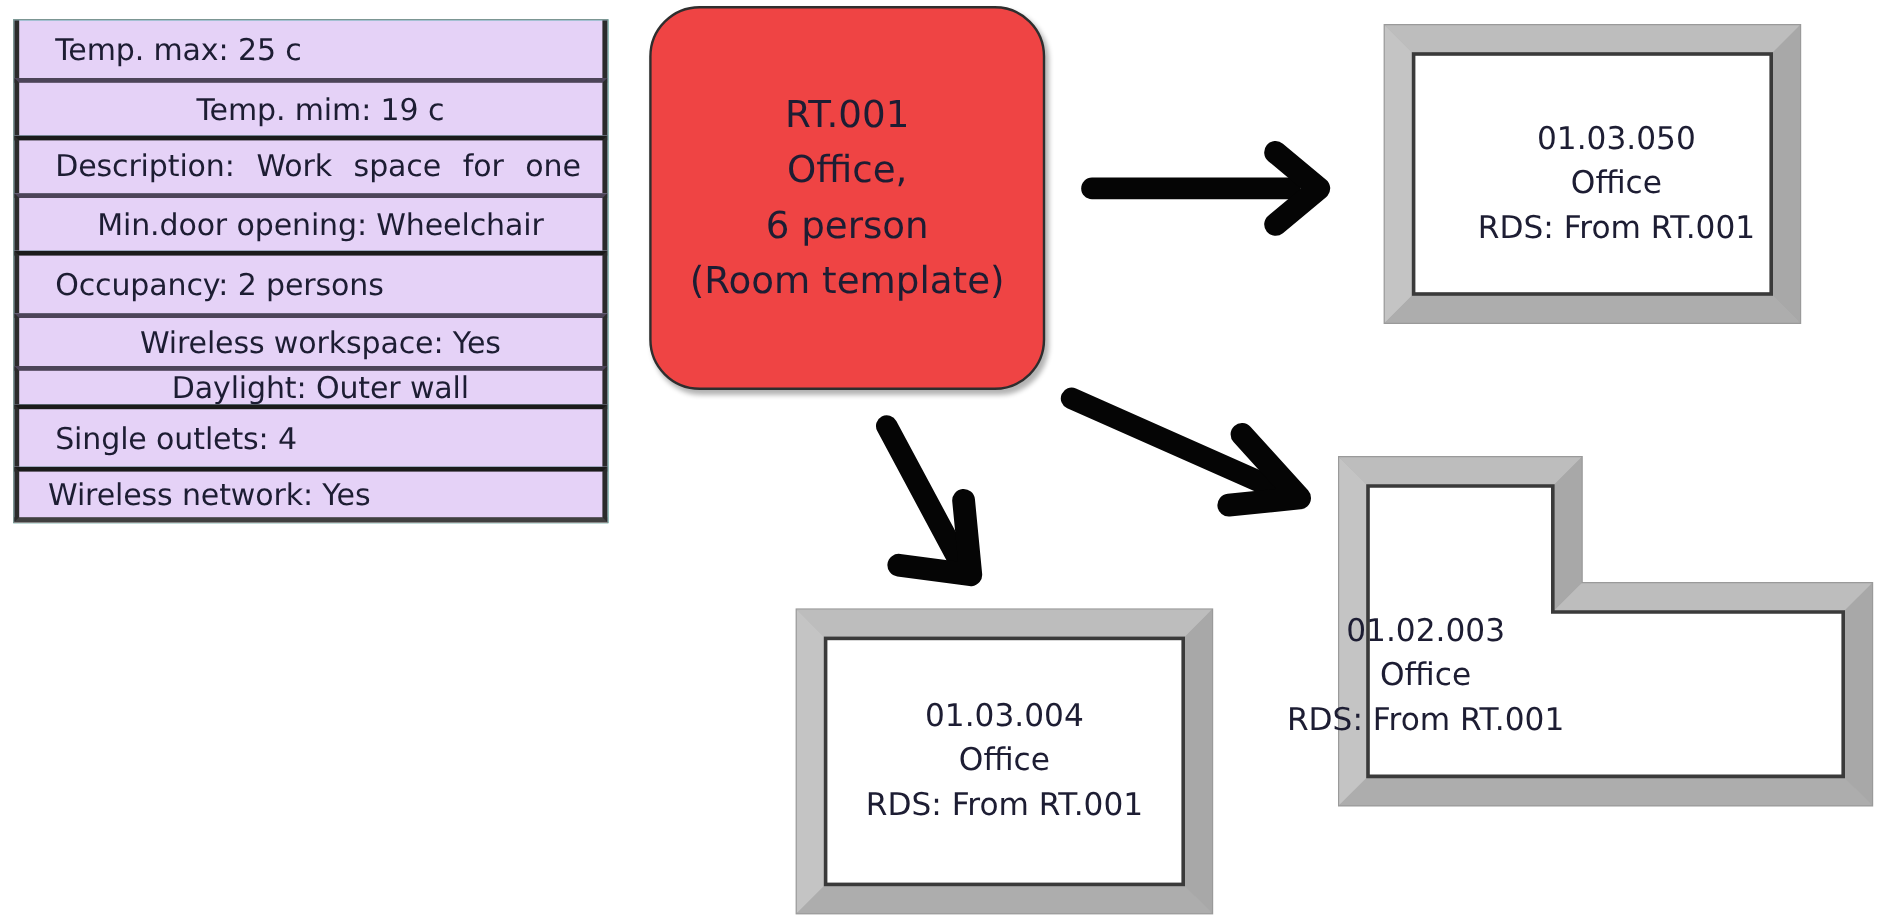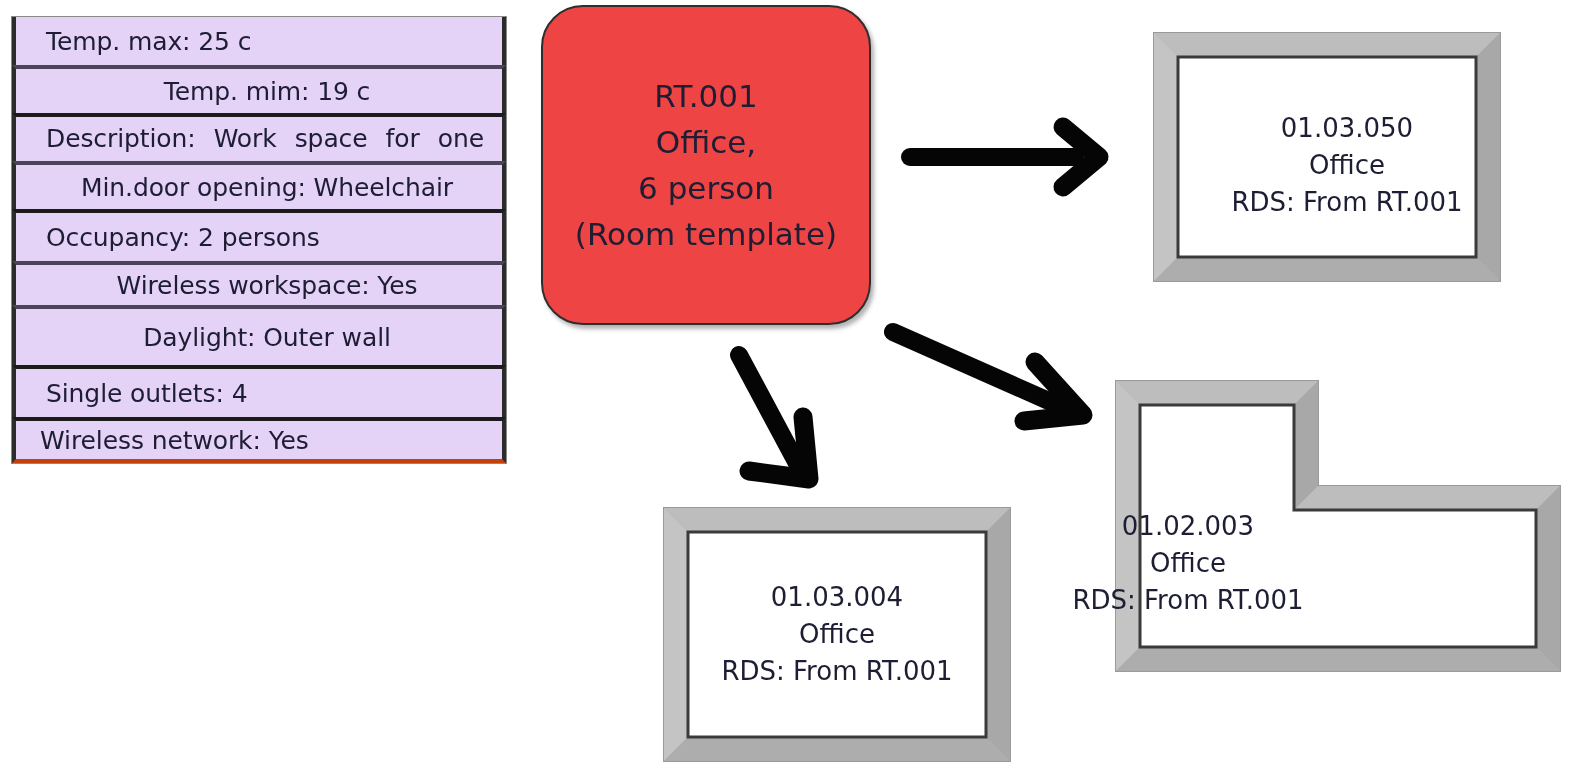--- a/index.html
+++ b/index.html
@@ -37,21 +37,21 @@
     padding-left: 30px;
     padding-right: 14px;
     font-size: 25px;
     letter-spacing: -0.1px;
     color: #1d1d33;
     white-space: nowrap;
   }
   .prop-row.sep-dark { border-top: 4px solid #1b1b1b; }
   .prop-row.sep-gray { border-top: 4px solid #4c4458; justify-content: center; }
   .prop-row.sep-none { border-top: none; }
-  .prop-row.last { border-bottom: 4px solid #c2410c; padding-left: 24px; }
+  .prop-row.last { border-bottom: 4px solid #404040; padding-left: 24px; }
   .prop-row.justify {
     display: block;
     text-align: justify;
     text-align-last: justify;
     line-height: 44px;
     padding-right: 18px;
   }
 
   
   #template-node {
@@ -114,21 +114,21 @@
   <div class="prop-row sep-dark justify" style="height:48px">Description: Work space for one</div>
   <div class="prop-row sep-gray" style="height:48px">
       <span>Min.door opening: Wheelchair</span>
     </div>
   <div class="prop-row sep-dark" style="height:52px">
       <span>Occupancy: 2 persons</span>
     </div>
   <div class="prop-row sep-gray" style="height:44px">
       <span>Wireless workspace: Yes</span>
     </div>
-  <div class="prop-row sep-gray" style="height:60px">
+  <div class="prop-row sep-gray" style="height:32px">
       <span>Daylight: Outer wall</span>
     </div>
   <div class="prop-row sep-dark" style="height:52px">
       <span>Single outlets: 4</span>
     </div>
   <div class="prop-row sep-dark last" style="height:46px">
       <span>Wireless network: Yes</span>
     </div>
 </div>
 
@@ -153,21 +153,21 @@
   </svg>
 </div>
 
 <div class="arrow" style="left:725px; top:345px; width:110px; height:145px;">
   <svg width="110" height="145" viewBox="0 0 110 145">
     <line x1="14" y1="10" x2="74" y2="122" stroke="#050505" stroke-width="18" stroke-linecap="round"></line>
     <polyline points="78,72 84,134 24,126" fill="none" stroke="#050505" stroke-width="19" stroke-linecap="round" stroke-linejoin="round"></polyline>
   </svg>
 </div>
 
-<div class="room" style="left:1153px; top:32px; width:388px; height:250px;">
+<div class="room" style="left:1153px; top:20px; width:388px; height:250px;">
   <svg width="348" height="250" viewBox="0 0 348 250">
     <rect x="1" y="1" width="346" height="248" fill="#b0b0b0" stroke="#9a9a9a" stroke-width="2"></rect>
     <path d="M1,1 L347,1 L323,25 L25,25 Z" fill="#bdbdbd"></path>
     <path d="M1,1 L1,249 L25,225 L25,25 Z" fill="#c4c4c4"></path>
     <path d="M347,1 L347,249 L323,225 L323,25 Z" fill="#a8a8a8"></path>
     <path d="M1,249 L347,249 L323,225 L25,225 Z" fill="#adadad"></path>
     <rect x="25" y="25" width="298" height="200" fill="#ffffff" stroke="#3a3a3a" stroke-width="3"></rect>
   </svg>
   <div class="room-label" style="top:78px;">
     <div class="rline">01.03.050</div>

